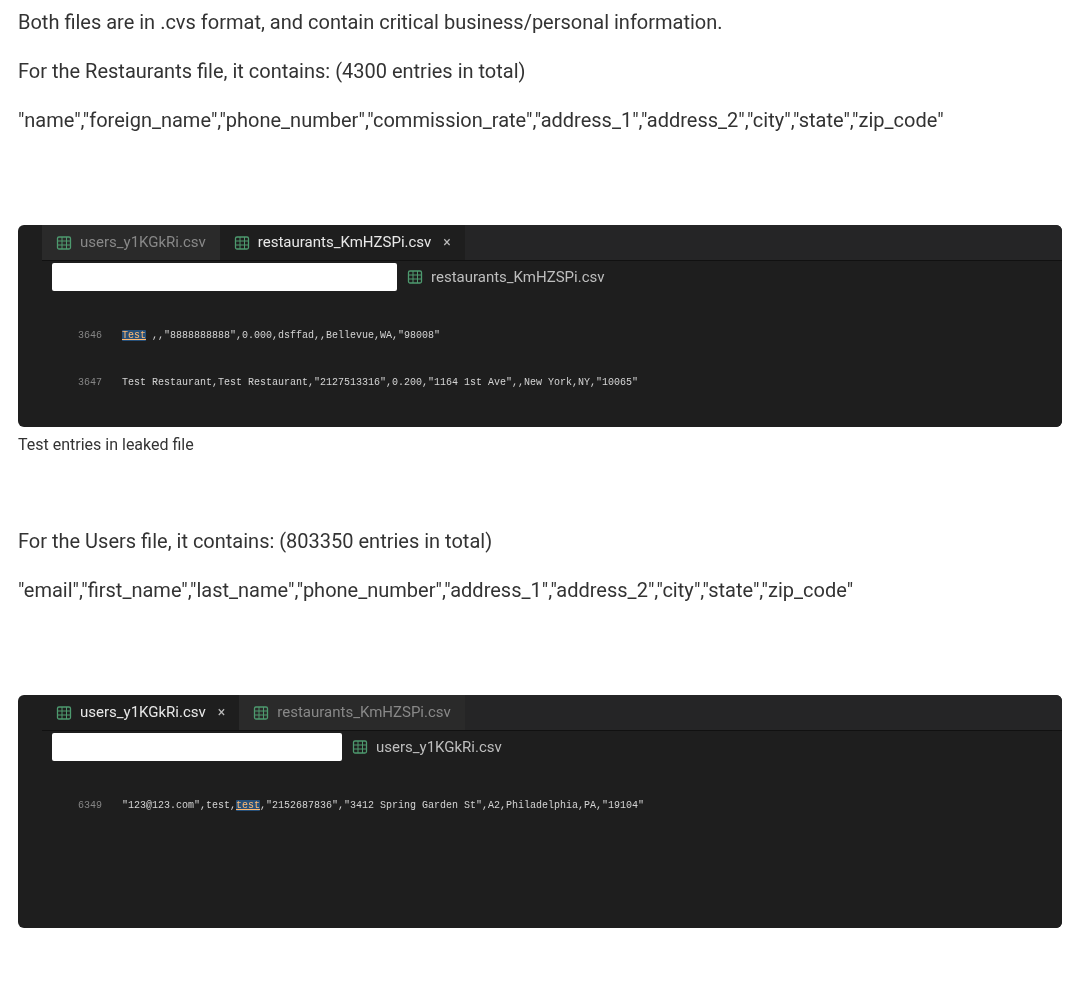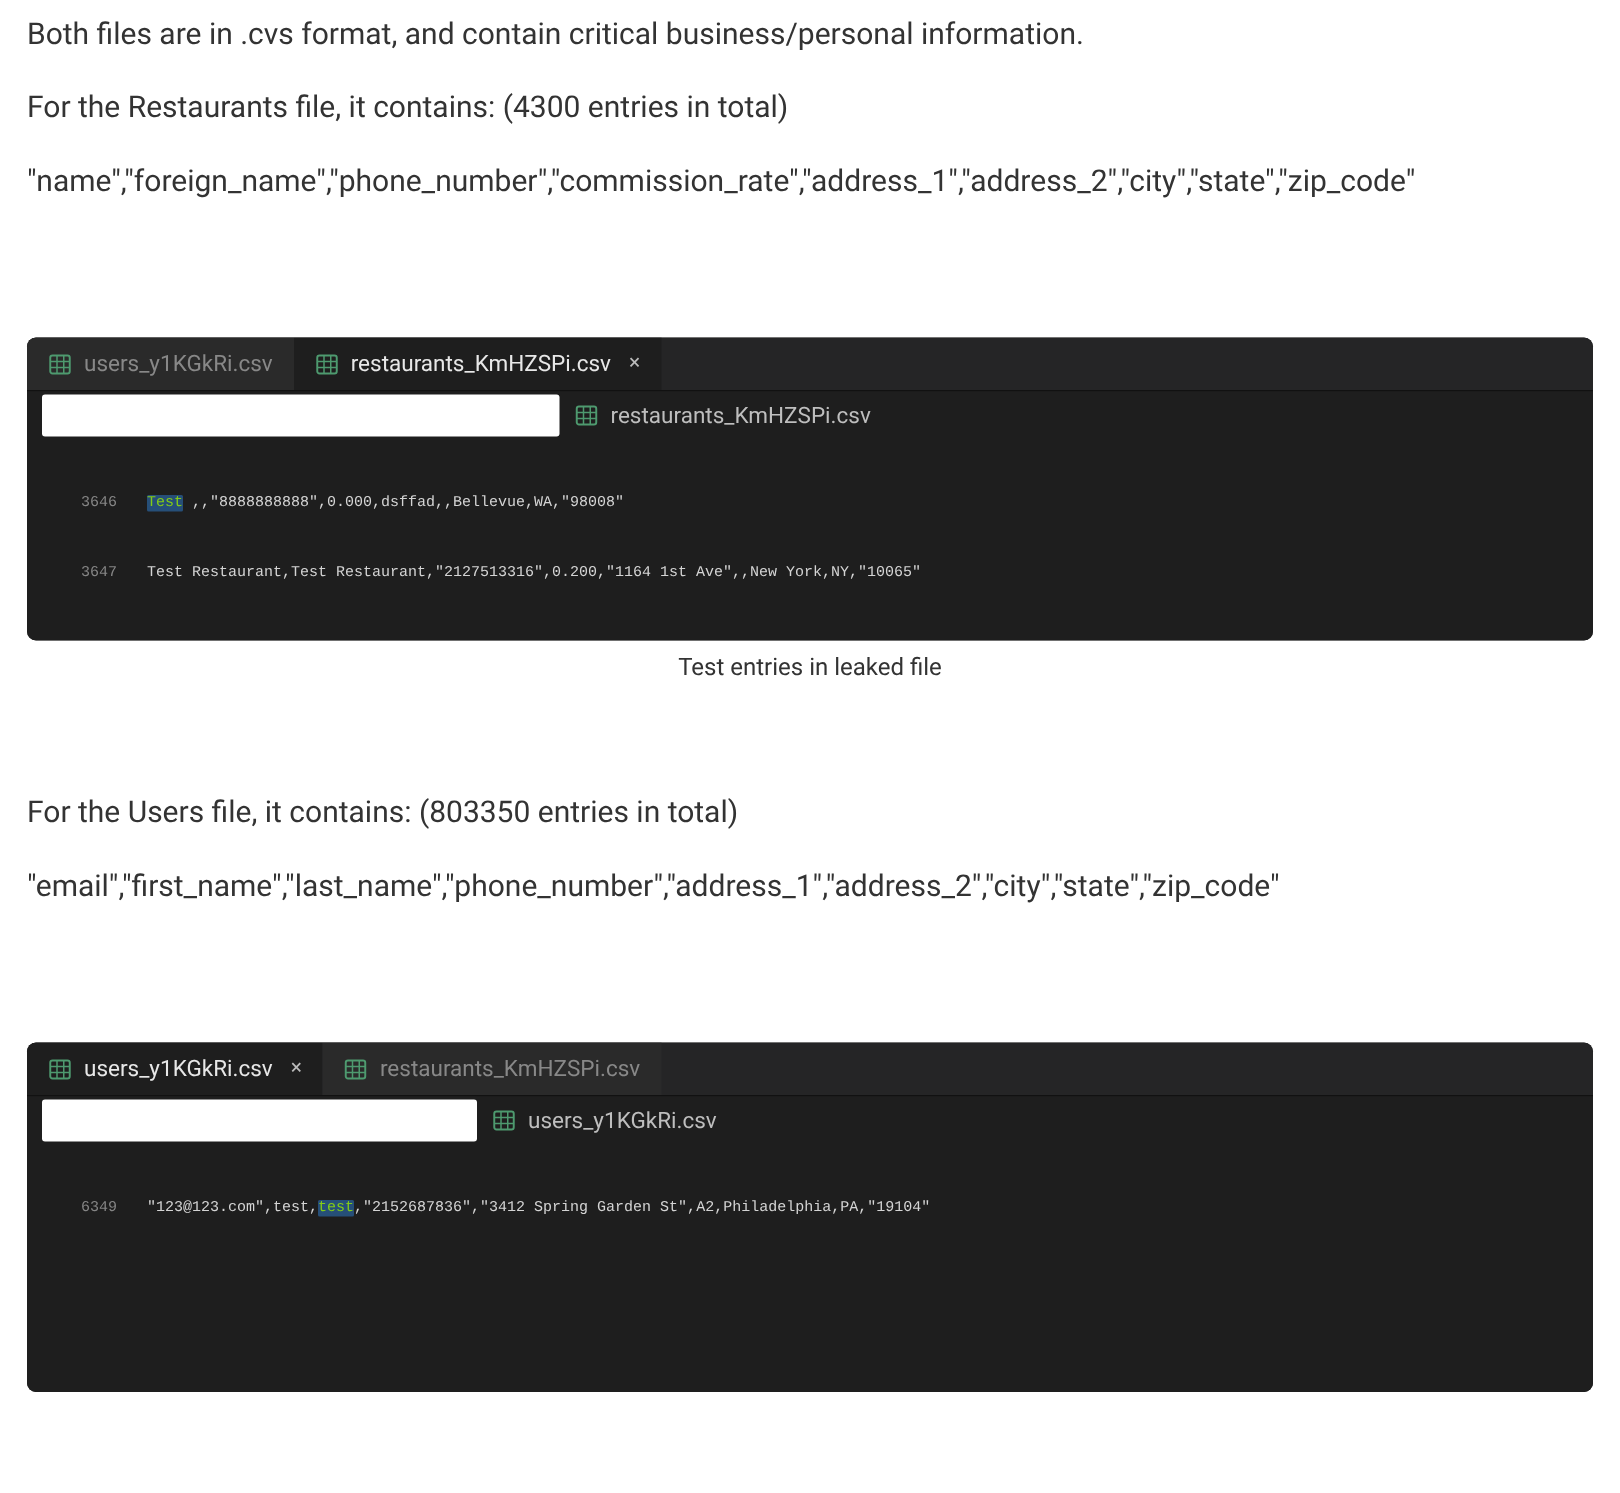--- a/index.html
+++ b/index.html
@@ -24,20 +24,21 @@
   .spacer-med { height: 40px; }
 
   
   .editor-block {
     background: #1e1e1e;
     border-radius: 6px;
     overflow: hidden;
     margin: 0 0 6px 0;
     color: #d4d4d4;
     font-size: 16px;
+    padding-left: 24px;
   }
   
   .tabbar {
     display: flex;
     background: #252526;
     height: 36px;
     align-items: stretch;
     border-bottom: 1px solid #111;
   }
   .tab {
@@ -114,28 +115,29 @@
     flex: 0 0 80px;
     user-select: none;
   }
   .coderow .txt {
     color: #d4d4d4;
     flex: 1 1 auto;
     white-space: pre;
   }
   .hl {
     background: #264f78;
-    color: #84cc16;
+    color: #fdba74;
     border-radius: 1px;
     padding: 0 0px;
+    text-decoration: underline;
   }
 
   
   .caption {
-    text-align: center;
+    text-align: left;
     font-size: 16px;
     color: #333;
     margin-bottom: 30px;
   }
 
   
   .watermark {
     position: relative;
   }
 </style>

